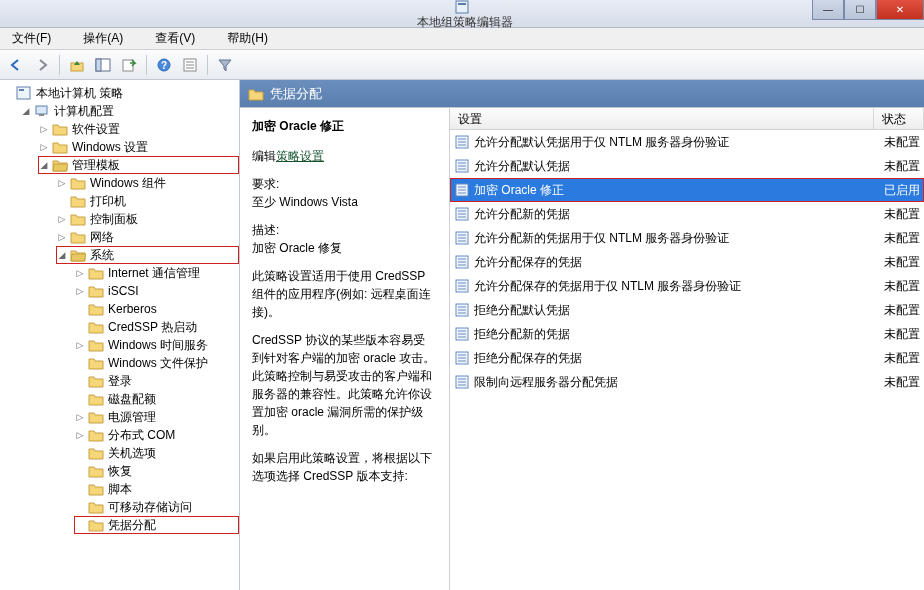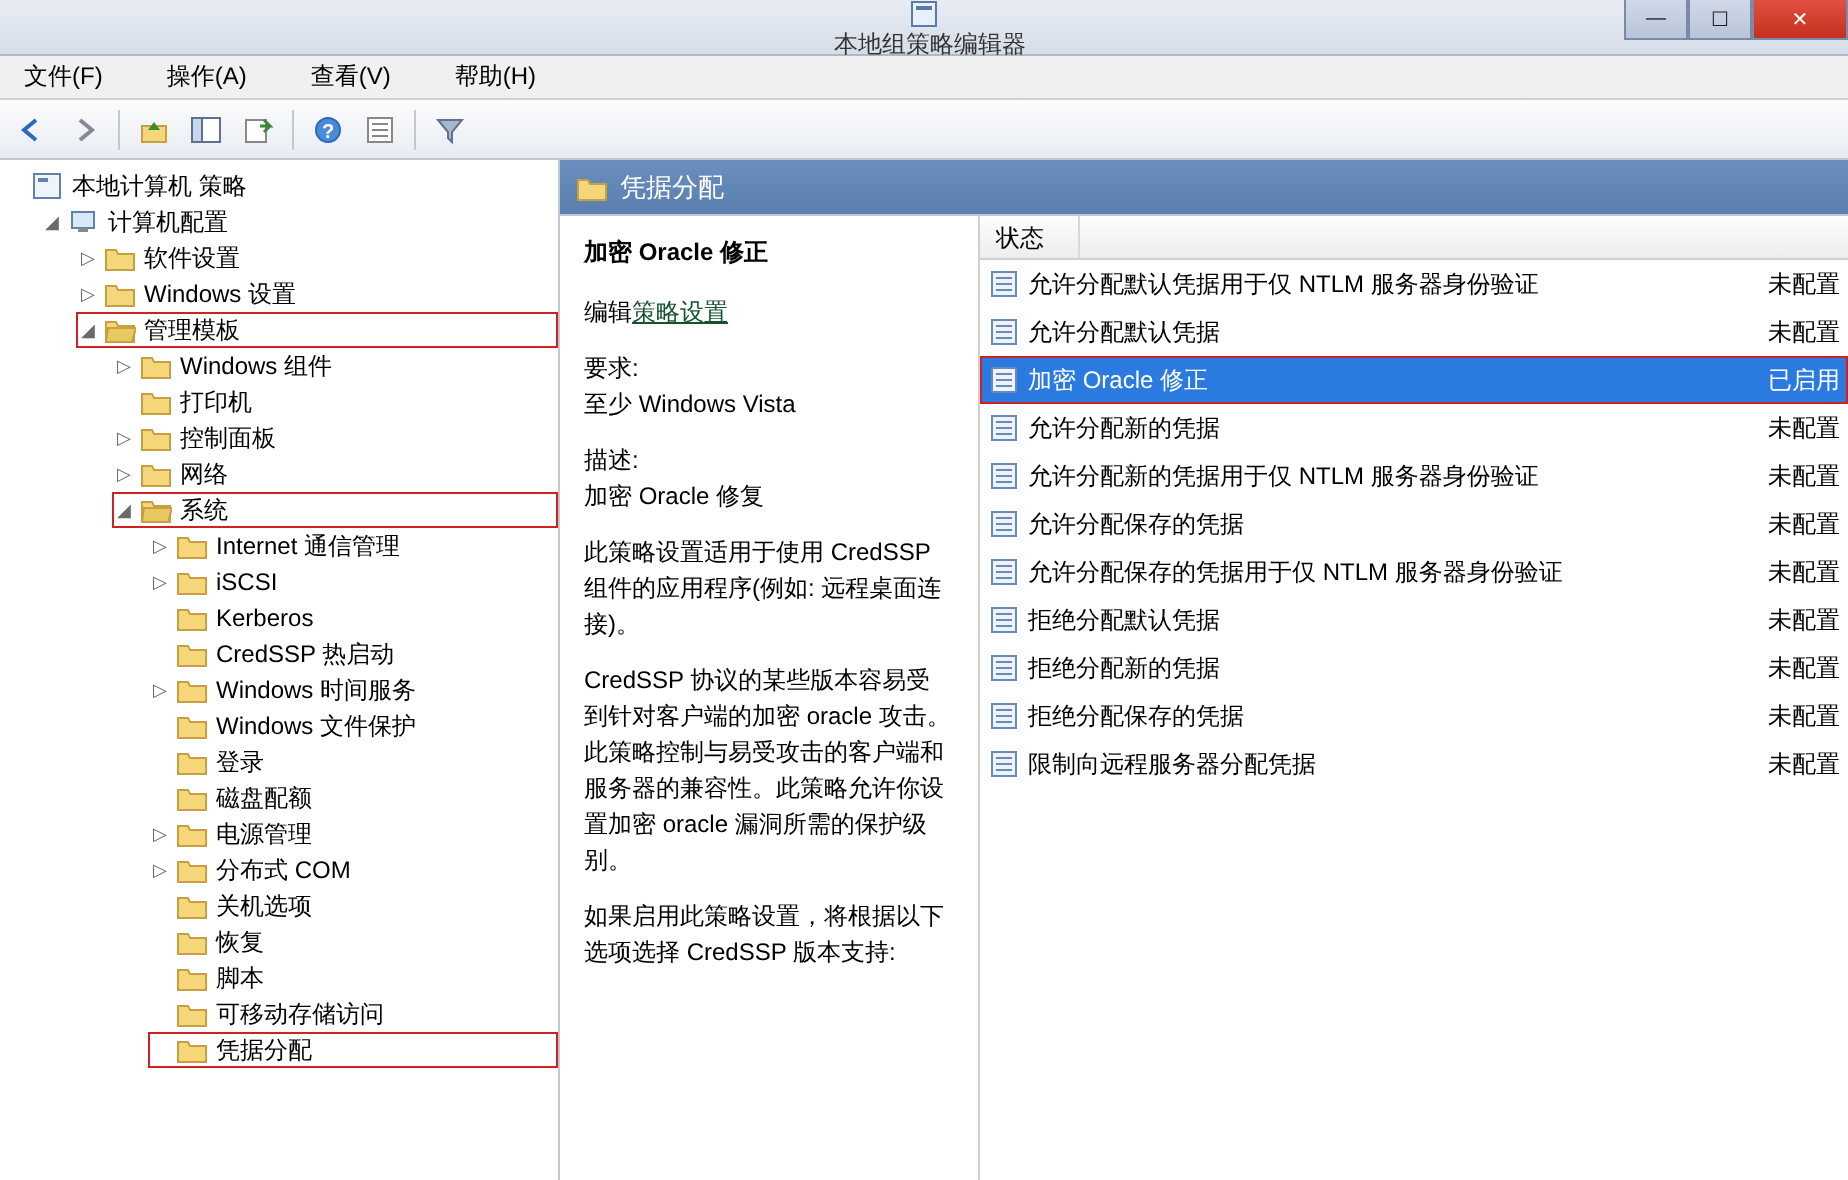--- a/index.html
+++ b/index.html
@@ -14,21 +14,21 @@
     
     .menubar { height: 22px; background: #f0f0f0; display: flex; align-items: center; padding-left: 4px; border-bottom: 1px solid #d0d0d0; gap: 16px; }
     .menu-item { padding: 3px 8px; cursor: default; }
     
     .toolbar { height: 30px; background: linear-gradient(#fcfcfd, #e8ecf2); display: flex; align-items: center; padding: 0 4px; border-bottom: 1px solid #c0c8d0; gap: 2px; }
     .tool-btn { width: 24px; height: 24px; display: flex; align-items: center; justify-content: center; border: 1px solid transparent; }
     .tool-sep { width: 1px; height: 20px; background: #c0c8d0; margin: 0 3px; }
     
     .content { display: flex; height: calc(100% - 80px); }
     
-    .tree-pane { width: 280px; border-right: 1px solid #c0c8d0; overflow-y: auto; background: #fff; padding: 4px 0; position: relative; }
+    .tree-pane { width: 240px; border-right: 1px solid #c0c8d0; overflow-y: auto; background: #fff; padding: 4px 0; position: relative; }
     .tree { padding-left: 2px; }
     .tree-node { display: flex; align-items: center; height: 18px; white-space: nowrap; cursor: default; padding-right: 6px; }
     .tree-toggle { width: 12px; height: 12px; display: inline-flex; align-items: center; justify-content: center; font-size: 9px; color: #6a6a6a; margin-right: 2px; }
     .tree-toggle.empty { visibility: hidden; }
     .tree-node .folder-icon { width: 16px; height: 14px; margin-right: 4px; display: inline-flex; }
     .tree-label { font-size: 12px; color: #000; }
     .tree-children { padding-left: 18px; }
     .red-box { outline: 1px solid #d02020; outline-offset: -1px; }
     
     .right-pane { flex: 1; display: flex; flex-direction: column; overflow: hidden; }
@@ -406,20 +406,21 @@
           <div>描述:</div>
           <div>加密 Oracle 修复</div>
         </div>
         <div class="detail-section">此策略设置适用于使用 CredSSP 组件的应用程序(例如: 远程桌面连接)。</div>
         <div class="detail-section">CredSSP 协议的某些版本容易受到针对客户端的加密 oracle 攻击。此策略控制与易受攻击的客户端和服务器的兼容性。此策略允许你设置加密 oracle 漏洞所需的保护级别。</div>
         <div class="detail-section">如果启用此策略设置，将根据以下选项选择 CredSSP 版本支持:</div>
       </div>
 
       <div class="list-pane">
         <div class="list-header">
+          <div class="list-header-cell col-setting">设置</div>
           <div class="list-header-cell col-state">状态</div>
         </div>
         <div class="list-body" id="list-body">
             <div class="list-row">
     <span class="item-icon">
       <svg class="policy-icon-svg" width="14" height="14">
                   <rect x="1" y="1" width="12" height="12"></rect>
                   <line x1="3" y1="4" x2="11" y2="4" stroke="#6a8abf"></line>
                   <line x1="3" y1="7" x2="11" y2="7" stroke="#6a8abf"></line>
                   <line x1="3" y1="10" x2="11" y2="10" stroke="#6a8abf"></line>

